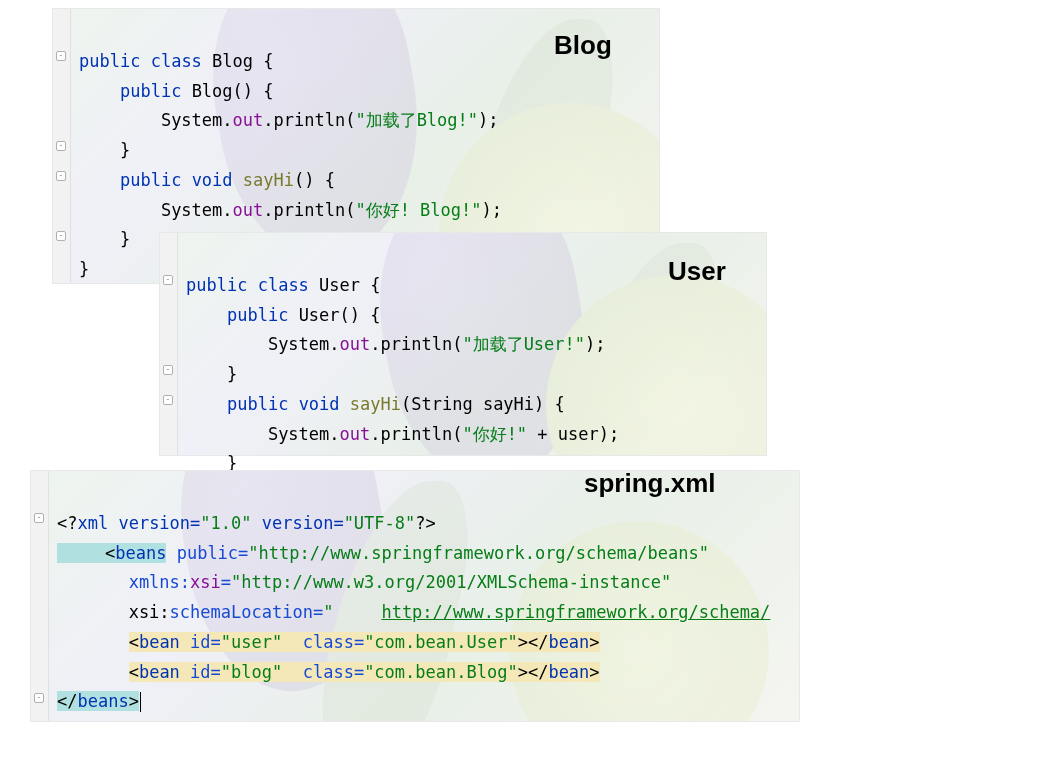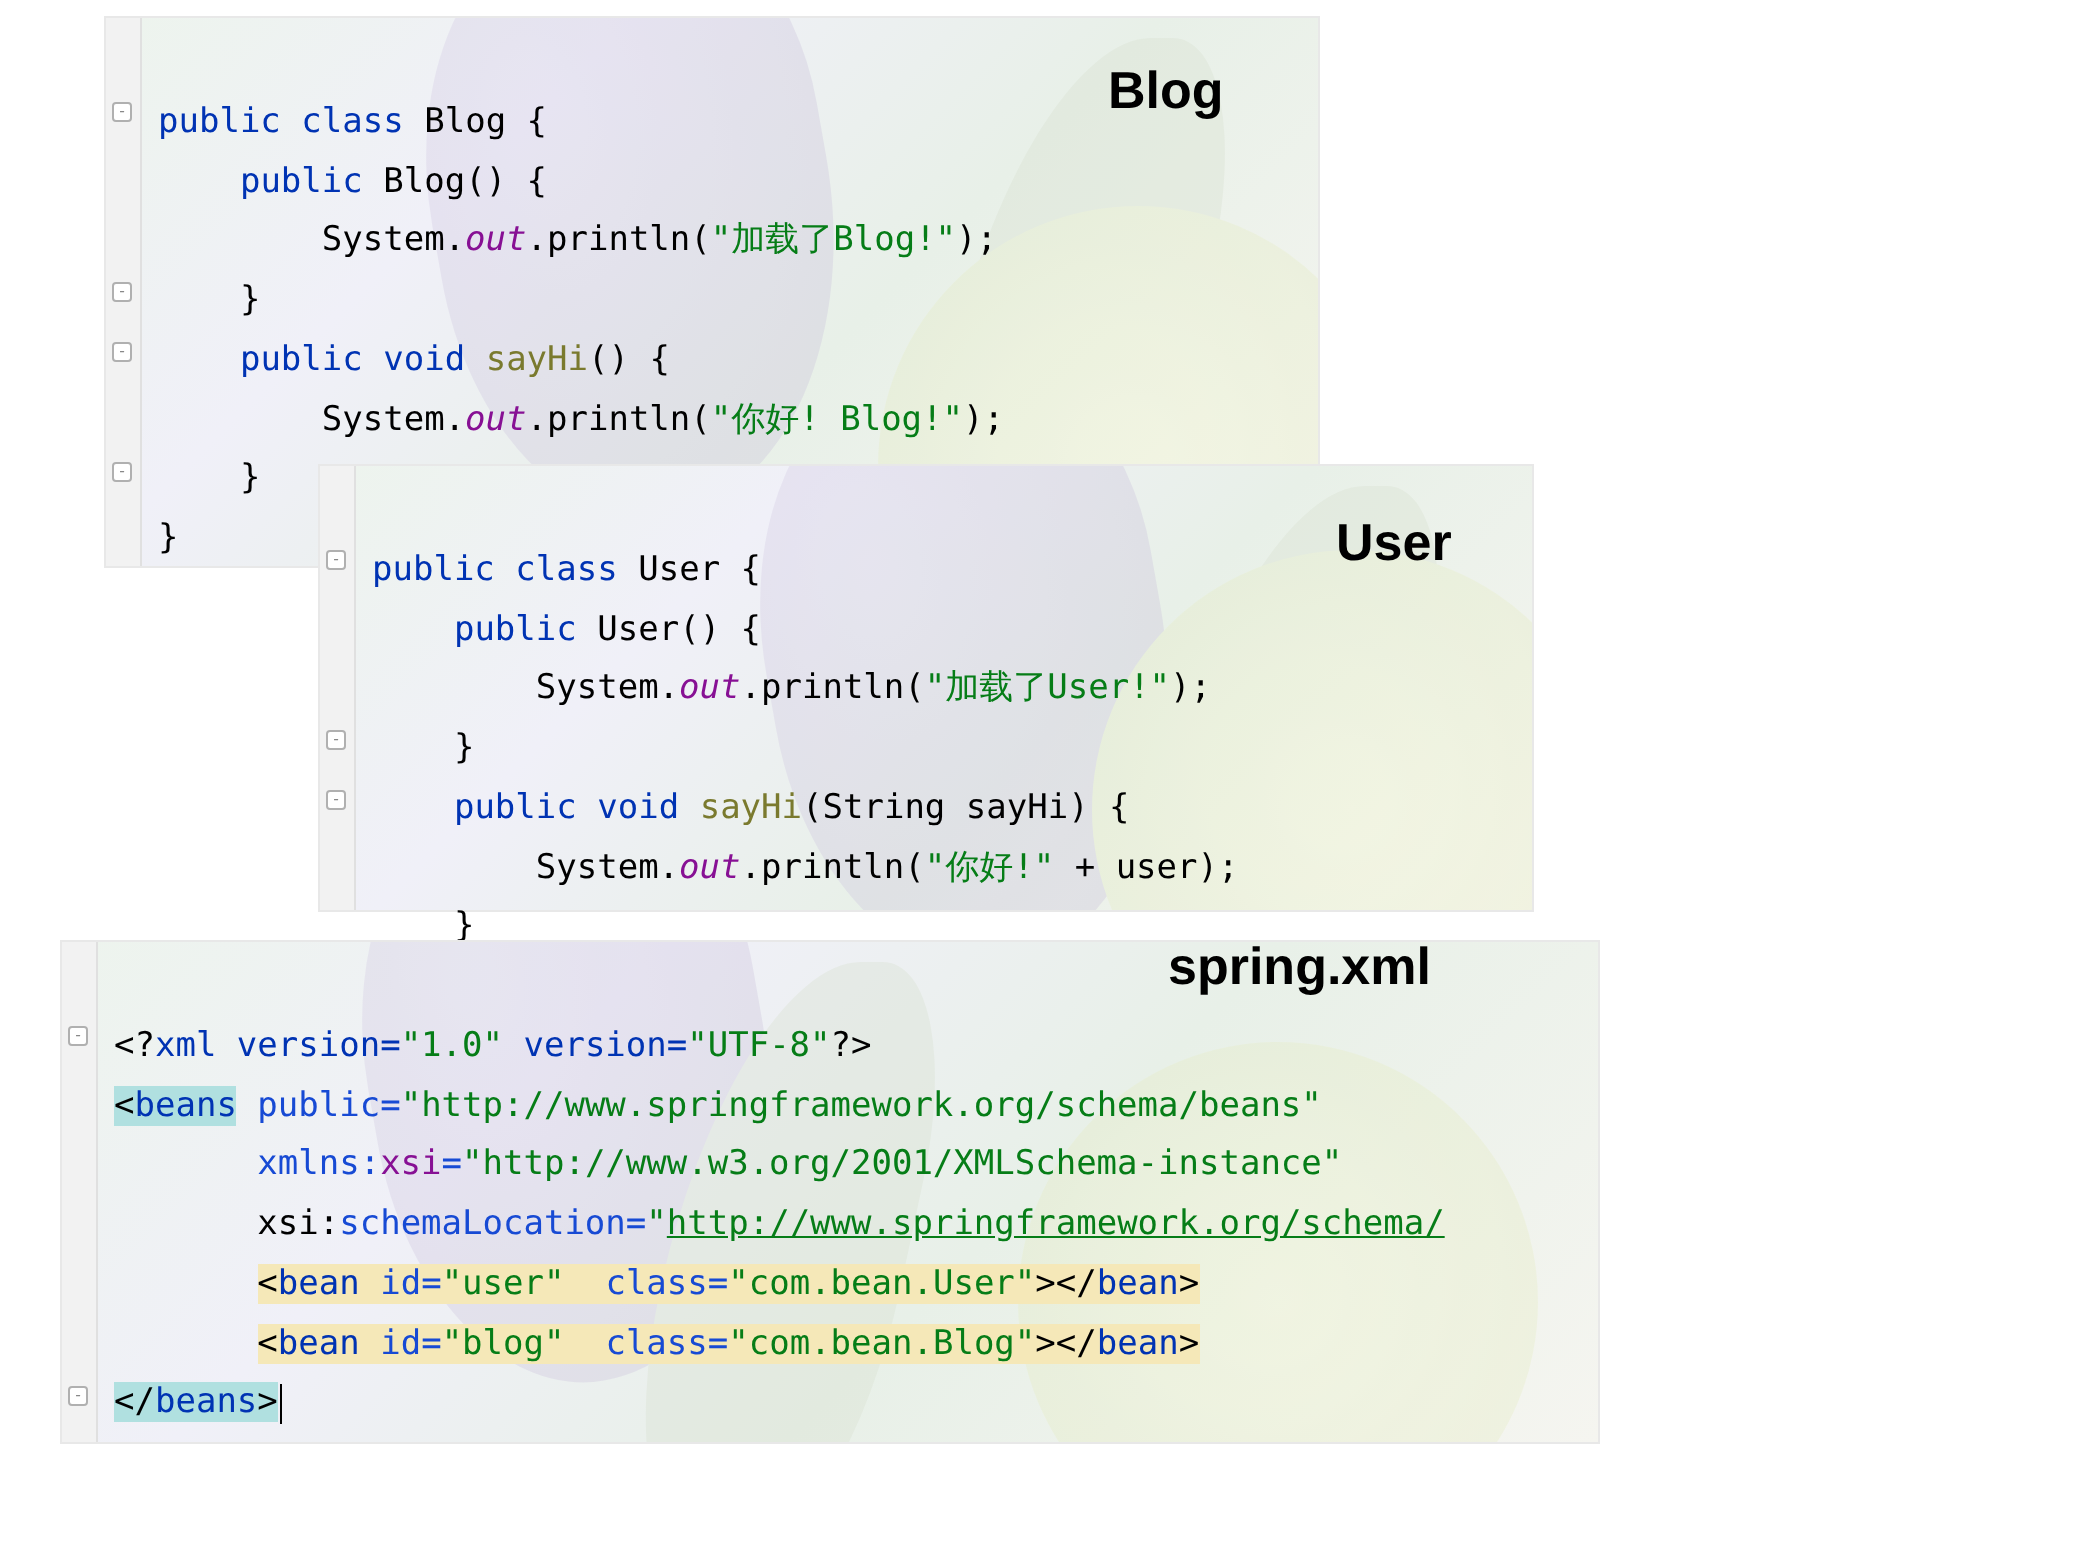--- a/index.html
+++ b/index.html
@@ -67,29 +67,29 @@
 }
 .code {
   position: relative;
   padding: 8px 10px 8px 26px;
   line-height: 1.75;
   white-space: pre;
 }
 .kw { color: #0033b3; }
 .cls { color: #000; }
 .mth { color: #7a7a2e; }
-.fld { color: #871094; font-style: italic; }
+.fld { color: #871094; }
 .str { color: #067d17; }
 .pun { color: #000; }
 .tag { color: #0033b3; }
 .attrn { color: #174ad4; }
 .attrv { color: #067d17; }
 .ns { color: #871094; }
-.underline { text-decoration: underline; }
-.hl-open   { background: #b0e0e0; }
+.underline { text-decoration: underline; margin-left: 48px; }
+.hl-open   { background: #b0e0e0; padding-left: 48px; }
 .hl-close  { background: #b0e0e0; text-align: center; }
 .hl-bean   { background: #f5e8b8; }
 .label {
   position: absolute;
   font-family: Arial, sans-serif;
   font-weight: 700;
   font-size: 26px;
   color: #000;
   z-index: 10;
 }

